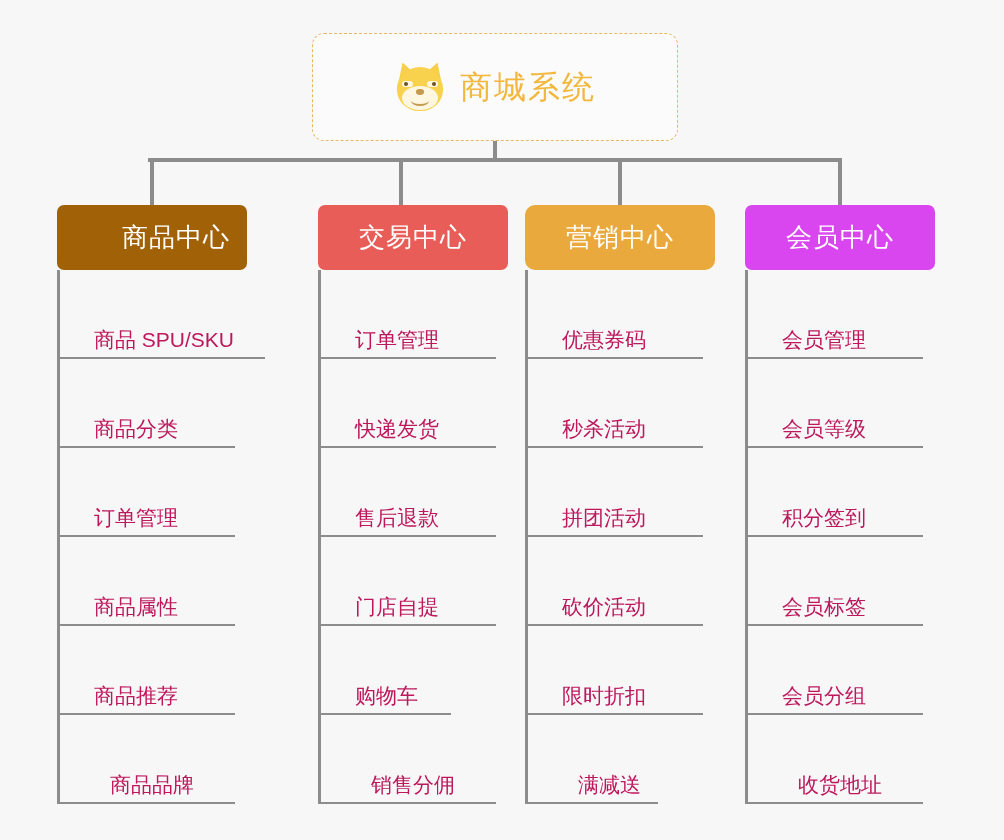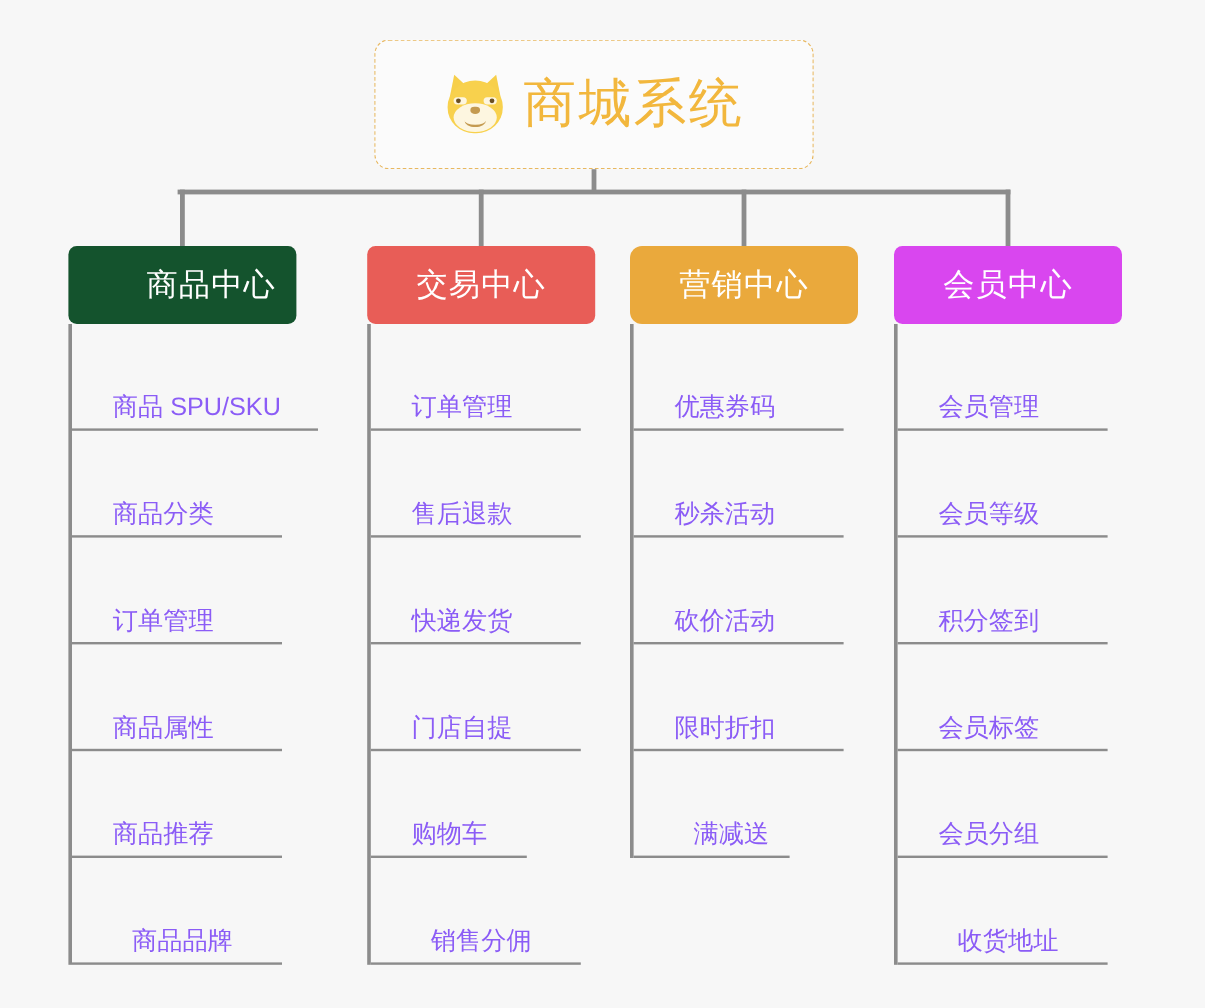--- a/index.html
+++ b/index.html
@@ -30,21 +30,21 @@
     box-sizing: border-box;
     background: #fbfbfb;
     border: 1px dashed #e8b860;
     border-radius: 12px;
     display: flex;
     align-items: center;
     justify-content: center;
     gap: 14px;
   }
   .root-title {
-    font-size: 44px;
+    font-size: 32px;
     color: #f2b73d;
     letter-spacing: 2px;
     line-height: 1;
   }
 
   
   .shiba {
     position: relative;
     width: 52px;
     height: 52px;
@@ -167,21 +167,21 @@
     align-items: flex-end;
     border-bottom: 2px solid #8c8c8c;
     width: 175px;
   }
   .leaf-item:last-child {
     border-bottom: 2px solid #8c8c8c;
     padding-left: 16px;
   }
   .leaf-label {
     font-size: 21px;
-    color: #8b5cf6;
+    color: #be185d;
     padding: 0 0 6px 34px;
     white-space: nowrap;
     line-height: 1.1;
     margin-top: 14px;
   }
   
   .leaf-item.wide { width: 205px; }
   .leaf-item.narrow { width: 130px; }
 </style>
 </head>
@@ -209,21 +209,21 @@
   <div class="conn conn-bus"></div>
   <div id="drops">
       <div class="conn conn-drop" style="left: 150px;"></div>
       <div class="conn conn-drop" style="left: 399px;"></div>
       <div class="conn conn-drop" style="left: 618px;"></div>
       <div class="conn conn-drop" style="left: 838px;"></div>
     </div>
 
   <div id="categories">
       <div class="category" style="left: 57px;">
-        <div class="cat-header" style="background: #14532d; padding-left: 48px;">商品中心</div>
+        <div class="cat-header" style="background: #a16207; padding-left: 48px;">商品中心</div>
         <div class="leaf-list">
           <div class="leaf-item wide">
             <span class="leaf-label">商品 SPU/SKU</span>
           </div>
           <div class="leaf-item">
             <span class="leaf-label">商品分类</span>
           </div>
           <div class="leaf-item">
             <span class="leaf-label">订单管理</span>
           </div>
@@ -231,31 +231,31 @@
             <span class="leaf-label">商品属性</span>
           </div>
           <div class="leaf-item">
             <span class="leaf-label">商品推荐</span>
           </div>
           <div class="leaf-item">
             <span class="leaf-label">商品品牌</span>
           </div>
         </div>
       </div>
-      <div class="category" style="left: 306px;">
+      <div class="category" style="left: 318px;">
         <div class="cat-header" style="background: rgb(232, 93, 87);">交易中心</div>
         <div class="leaf-list">
           <div class="leaf-item">
             <span class="leaf-label">订单管理</span>
           </div>
           <div class="leaf-item">
+            <span class="leaf-label">快递发货</span>
+          </div>
+          <div class="leaf-item">
             <span class="leaf-label">售后退款</span>
-          </div>
-          <div class="leaf-item">
-            <span class="leaf-label">快递发货</span>
           </div>
           <div class="leaf-item">
             <span class="leaf-label">门店自提</span>
           </div>
           <div class="leaf-item narrow">
             <span class="leaf-label">购物车</span>
           </div>
           <div class="leaf-item">
             <span class="leaf-label">销售分佣</span>
           </div>
@@ -264,20 +264,23 @@
       <div class="category" style="left: 525px;">
         <div class="cat-header" style="background: rgb(234, 169, 60); border-radius: 10px;">营销中心</div>
         <div class="leaf-list">
           <div class="leaf-item">
             <span class="leaf-label">优惠券码</span>
           </div>
           <div class="leaf-item">
             <span class="leaf-label">秒杀活动</span>
           </div>
           <div class="leaf-item">
+            <span class="leaf-label">拼团活动</span>
+          </div>
+          <div class="leaf-item">
             <span class="leaf-label">砍价活动</span>
           </div>
           <div class="leaf-item">
             <span class="leaf-label">限时折扣</span>
           </div>
           <div class="leaf-item narrow">
             <span class="leaf-label">满减送</span>
           </div>
         </div>
       </div>

